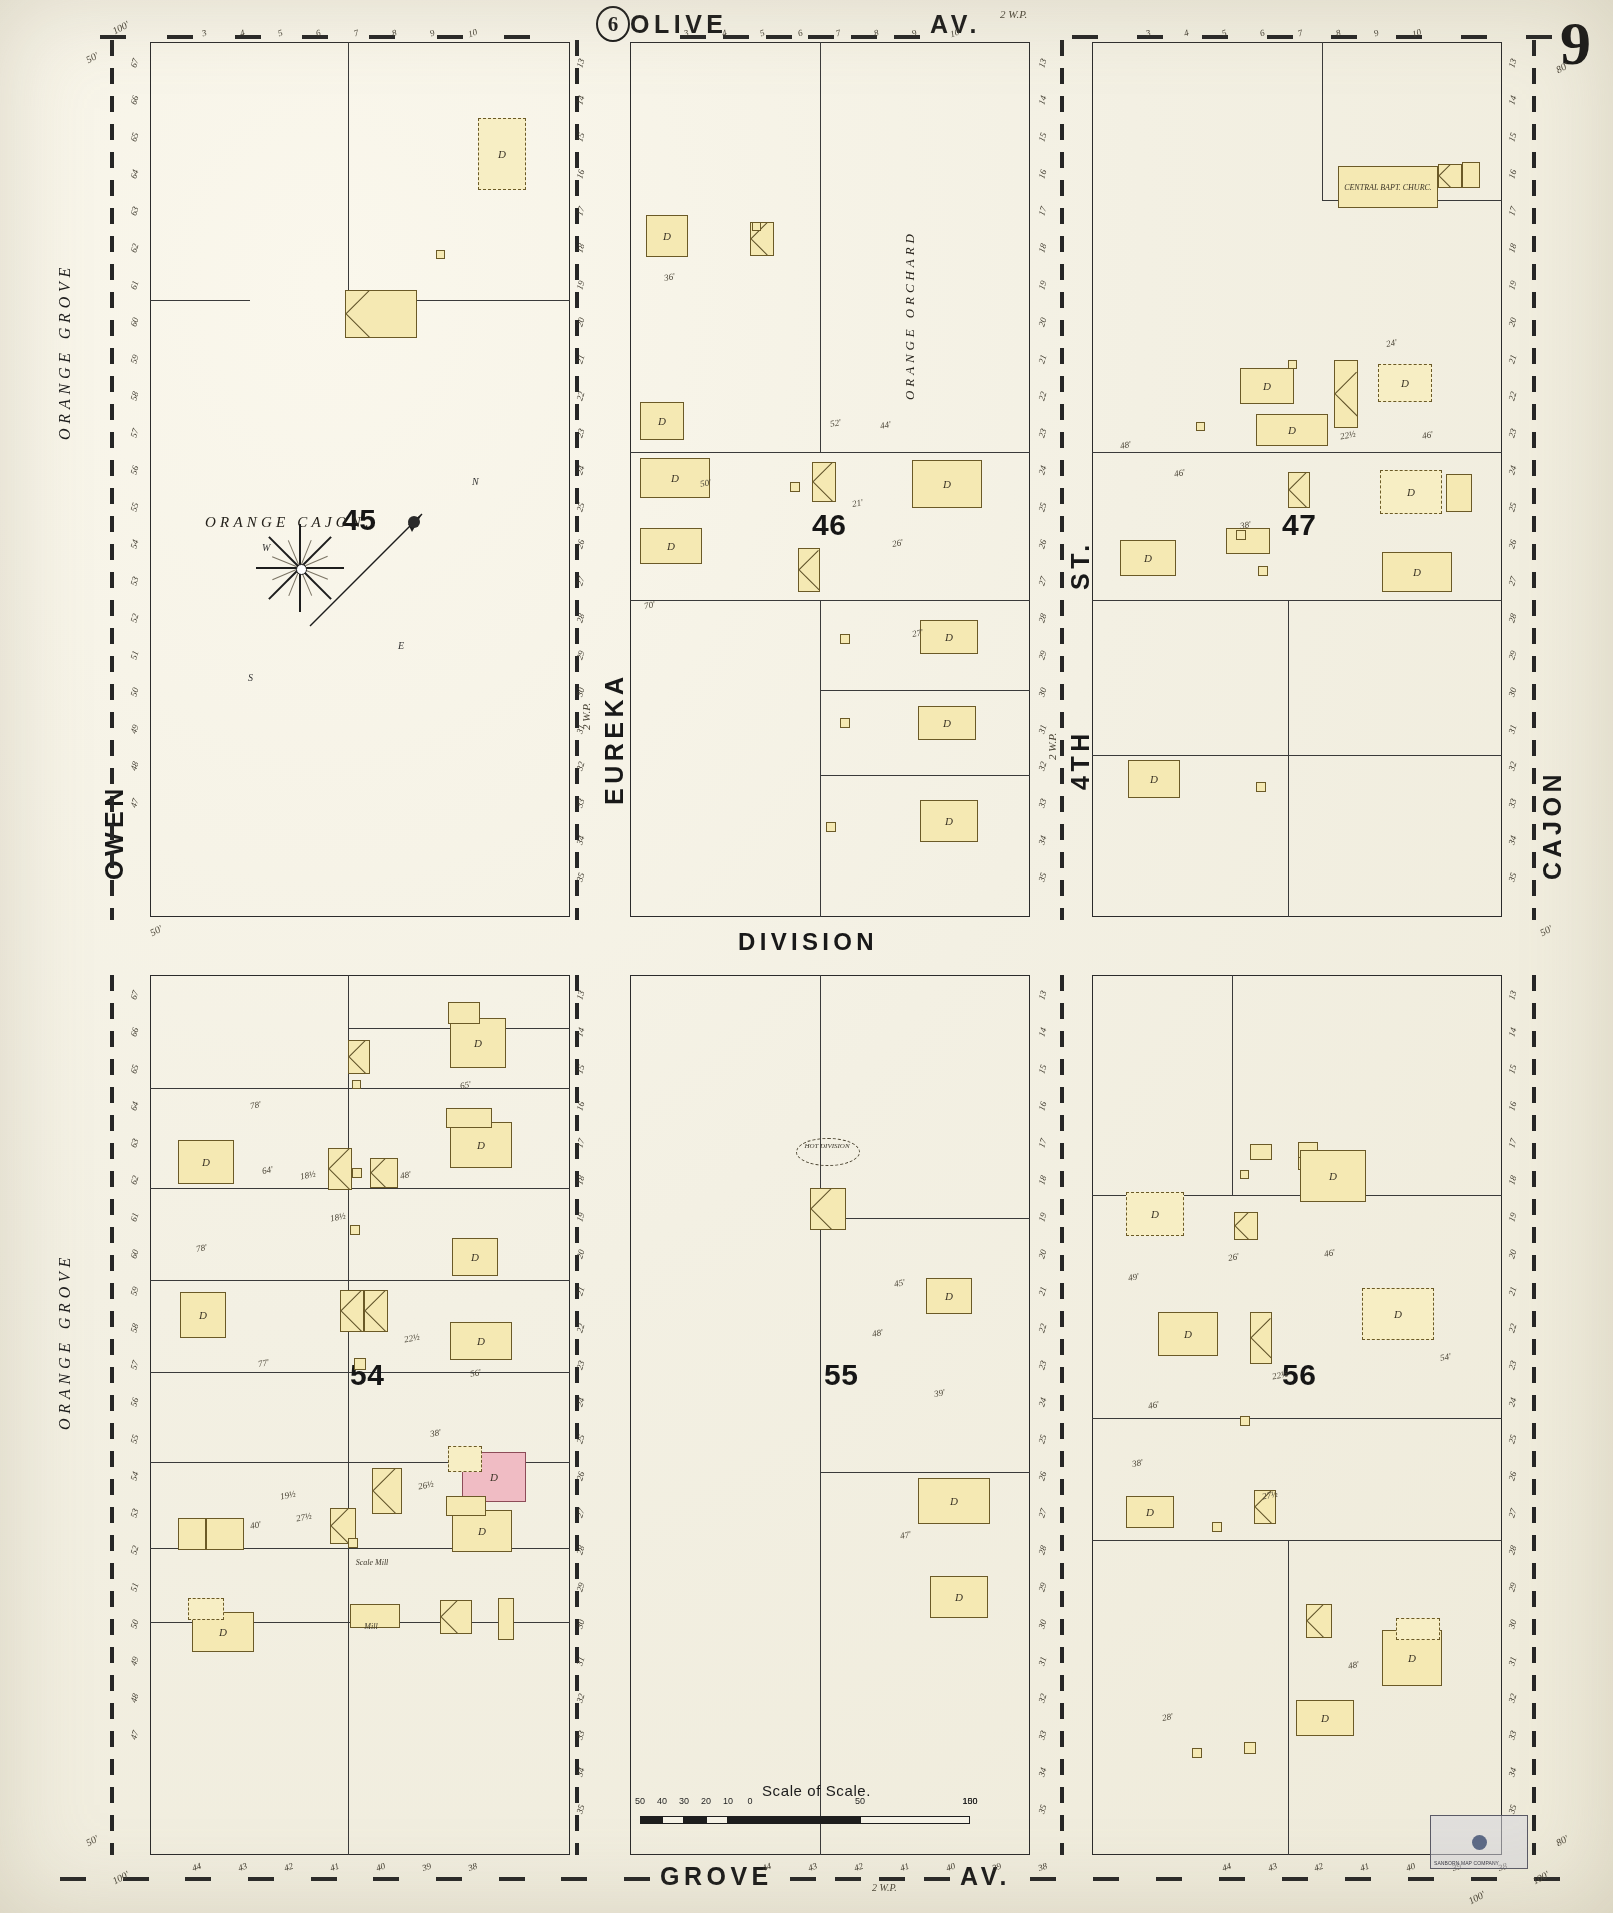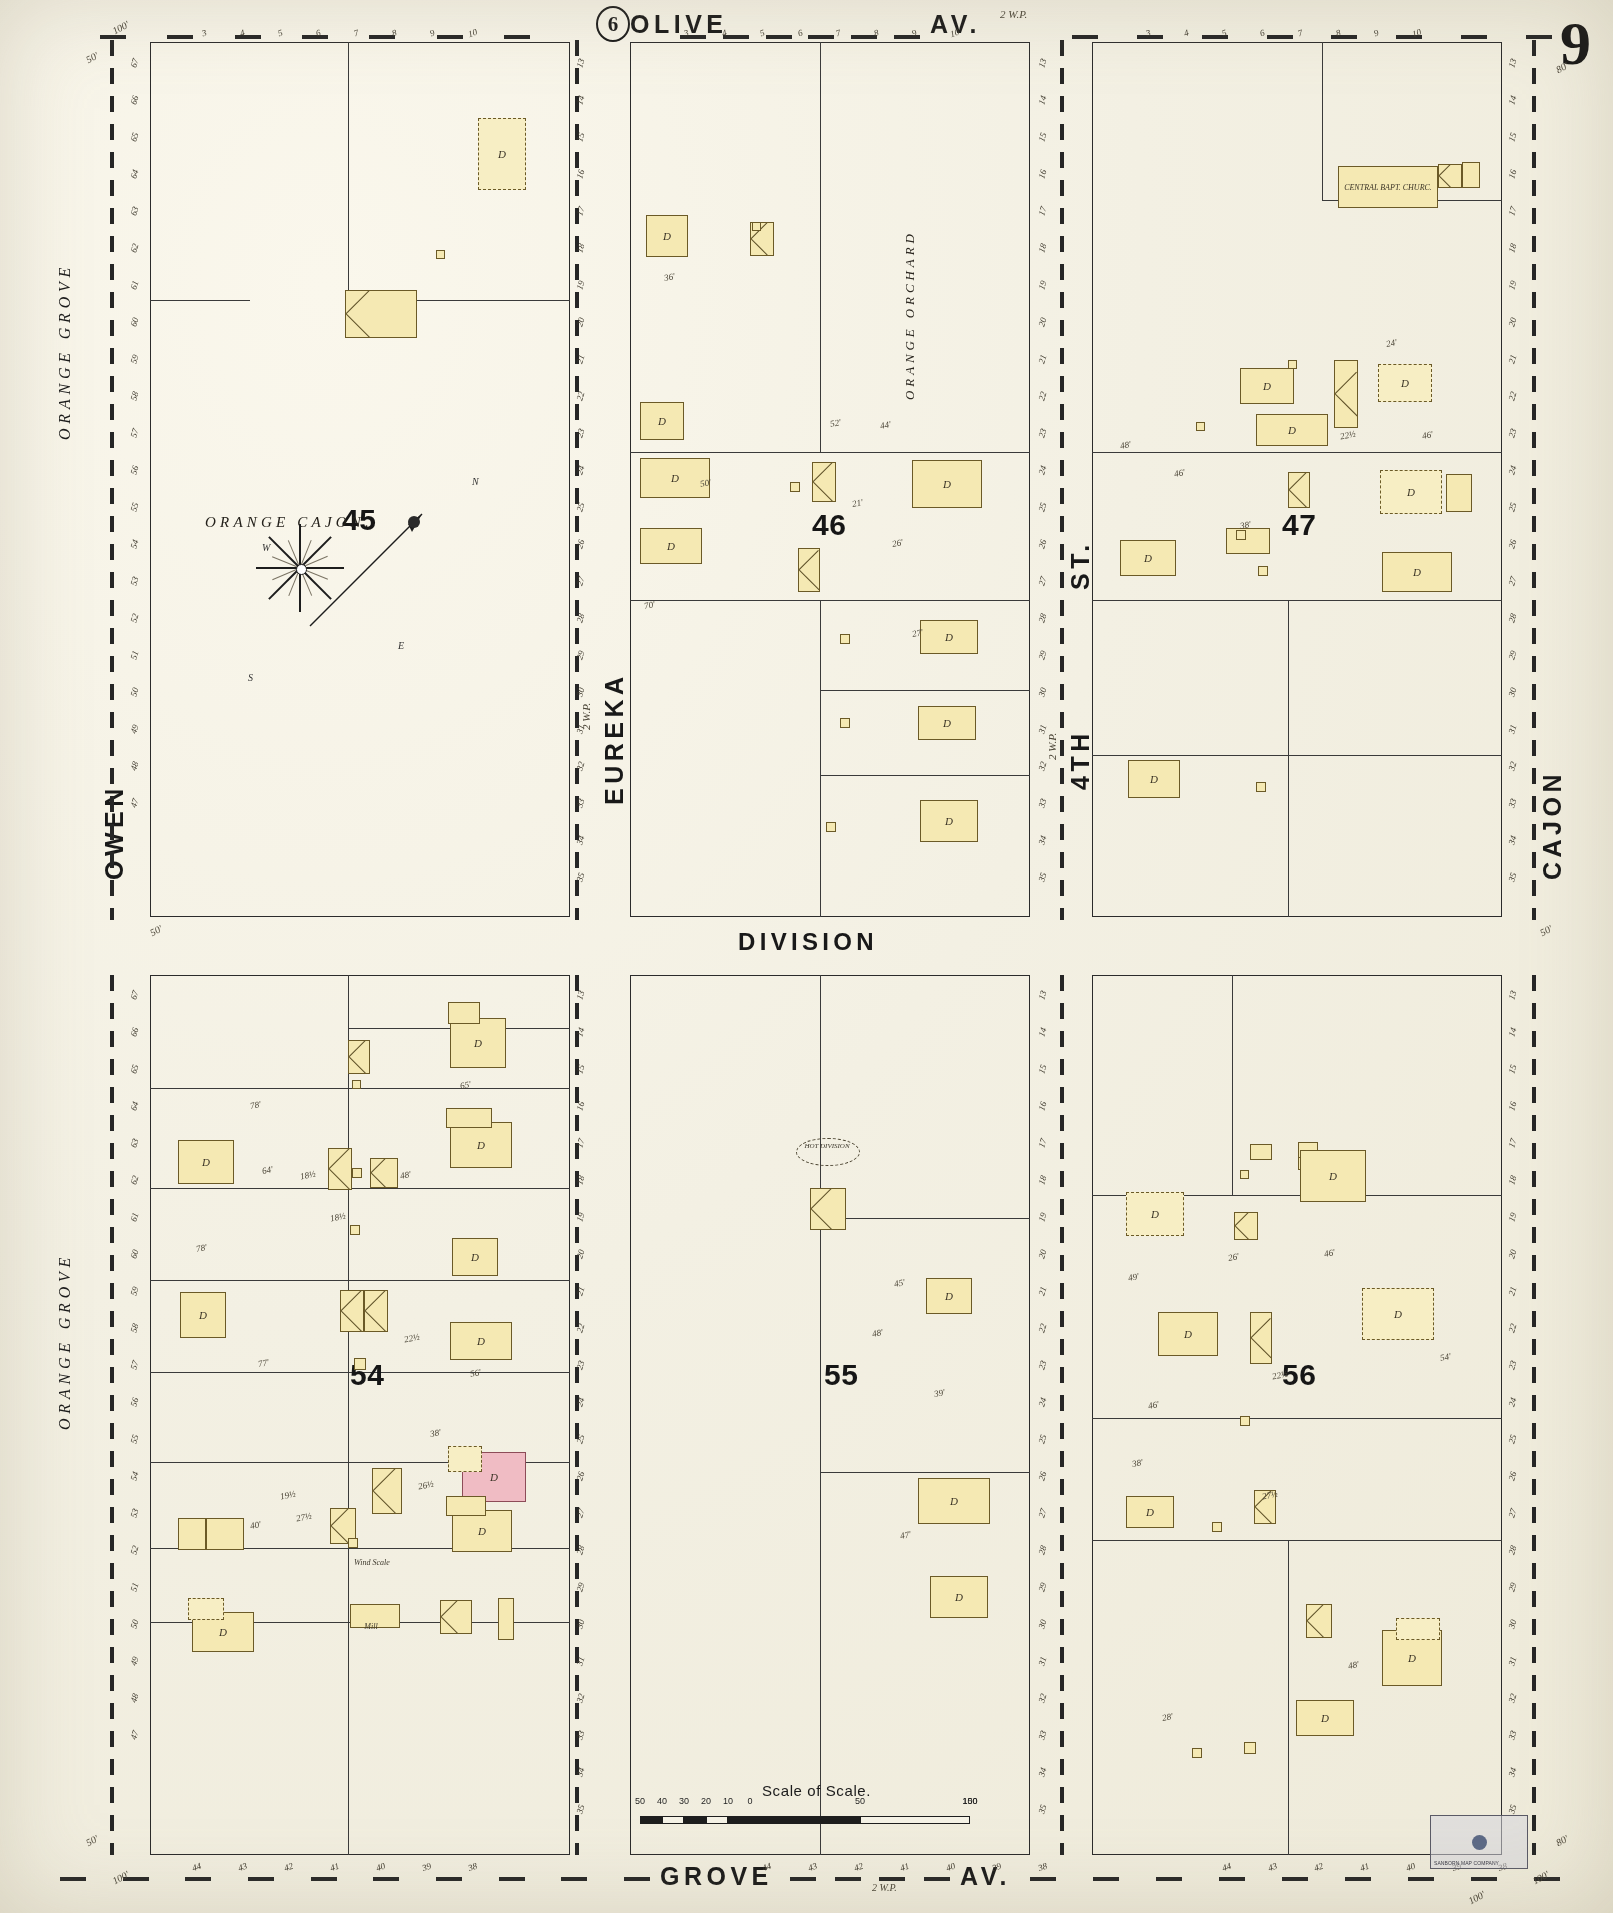--- a/index.html
+++ b/index.html
@@ -465,21 +465,21 @@
   <div class="bldg" style="left:350px;top:1604px;width:50px;height:24px;"></div>
   <div class="xwrap bldg" style="left:440px;top:1600px;width:32px;height:34px;">
       <span class="xmark"></span>
     </div>
   <div class="bldg" style="left:498px;top:1598px;width:16px;height:42px;"></div>
   <div class="sq" style="left:352px;top:1168px;width:10px;height:10px;"></div>
   <div class="sq" style="left:350px;top:1225px;width:10px;height:10px;"></div>
   <div class="sq" style="left:354px;top:1358px;width:12px;height:12px;"></div>
   <div class="sq" style="left:348px;top:1538px;width:10px;height:10px;"></div>
   <div class="sq" style="left:352px;top:1080px;width:9px;height:9px;"></div>
-  <div class="note" style="left:344px;top:1558px;width:56px;">Wind Scale</div>
+  <div class="note" style="left:344px;top:1558px;width:56px;">Scale Mill</div>
   <div class="note" style="left:344px;top:1622px;width:54px;">Mill</div>
 
   <div class="block" style="left:630px;top:975px;width:400px;height:880px;"></div>
   <div class="lotline v" style="left:820px;top:975px;height:880px;"></div>
   <div class="lotline h" style="left:820px;top:1218px;width:210px;"></div>
   <div class="lotline h" style="left:820px;top:1472px;width:210px;"></div>
   <div class="blocknum" style="left:824px;top:1358px;">55</div>
   <div style="position:absolute;left:796px;top:1138px;width:62px;height:26px;border:1.2px dashed #4c4532;border-radius:50%;"></div>
   <div class="note" style="left:796px;top:1142px;width:62px;font-size:7px;">HOT DIVISION</div>
   <div class="xwrap bldg" style="left:810px;top:1188px;width:36px;height:42px;">

